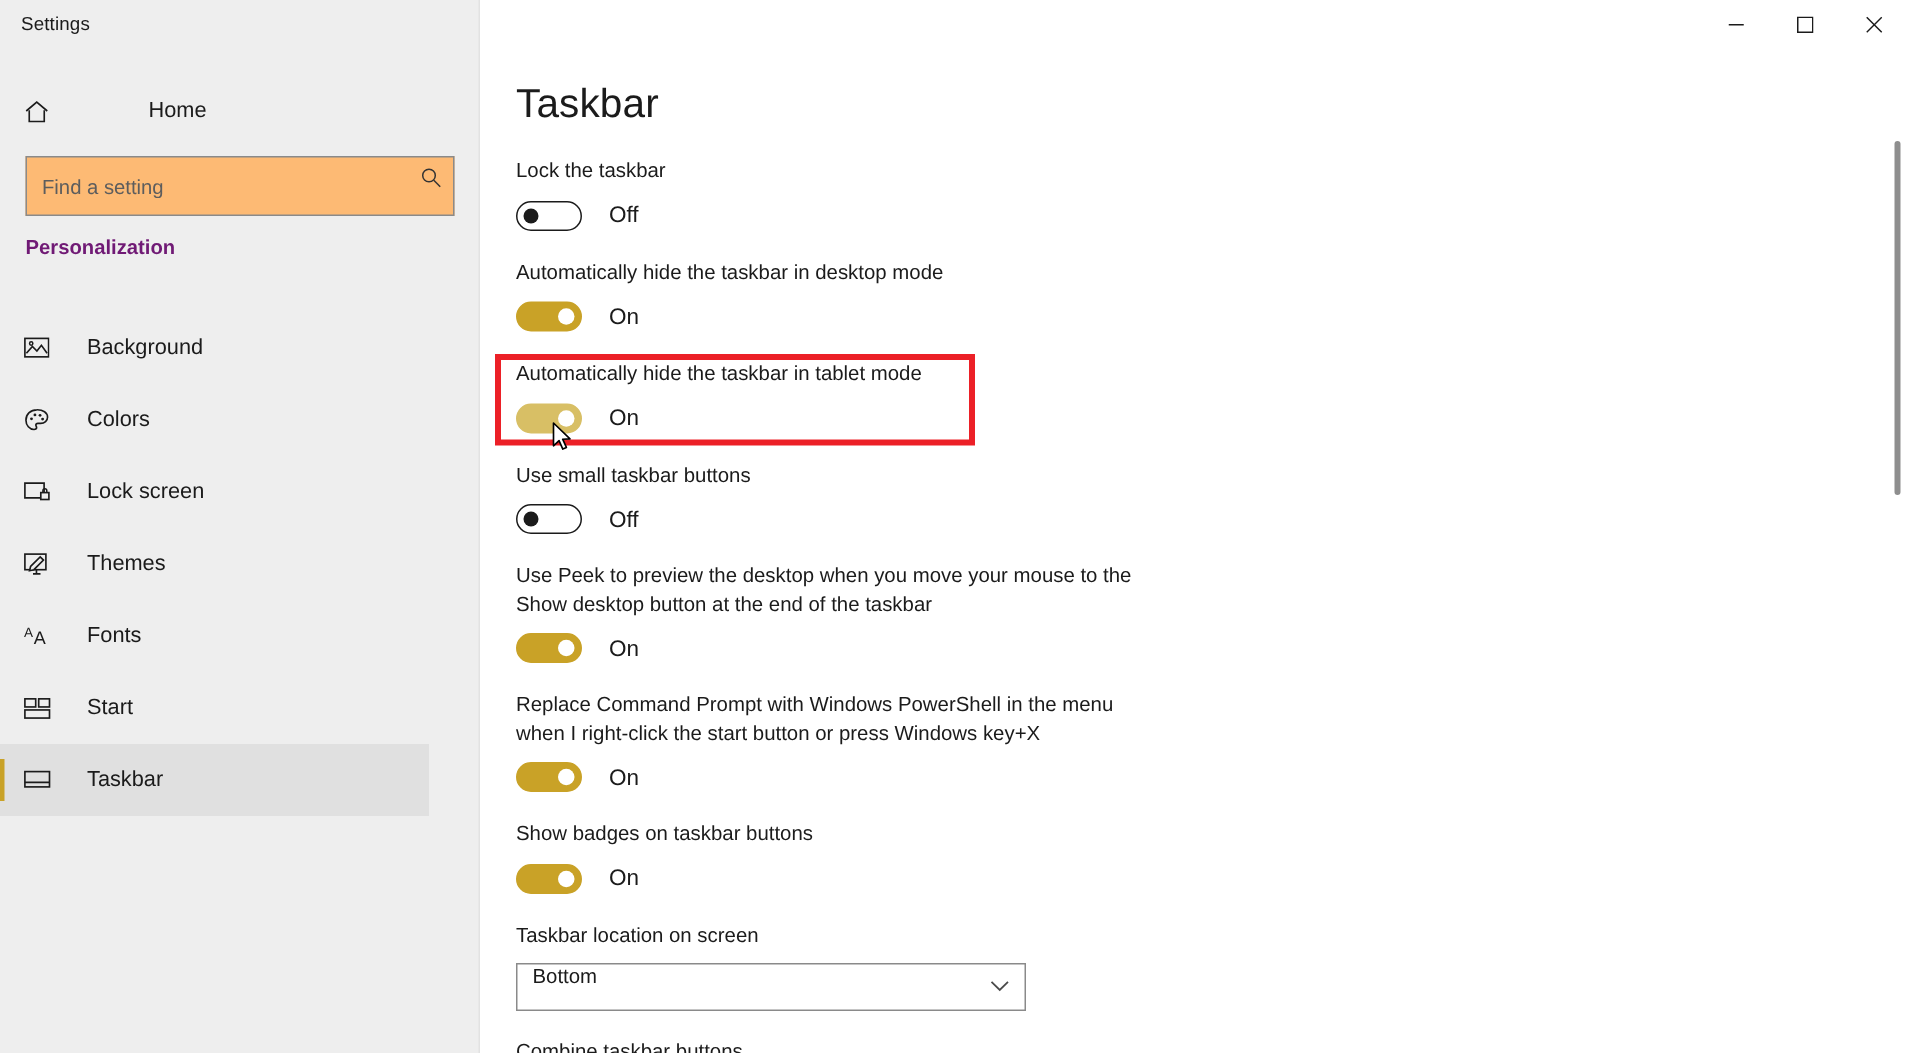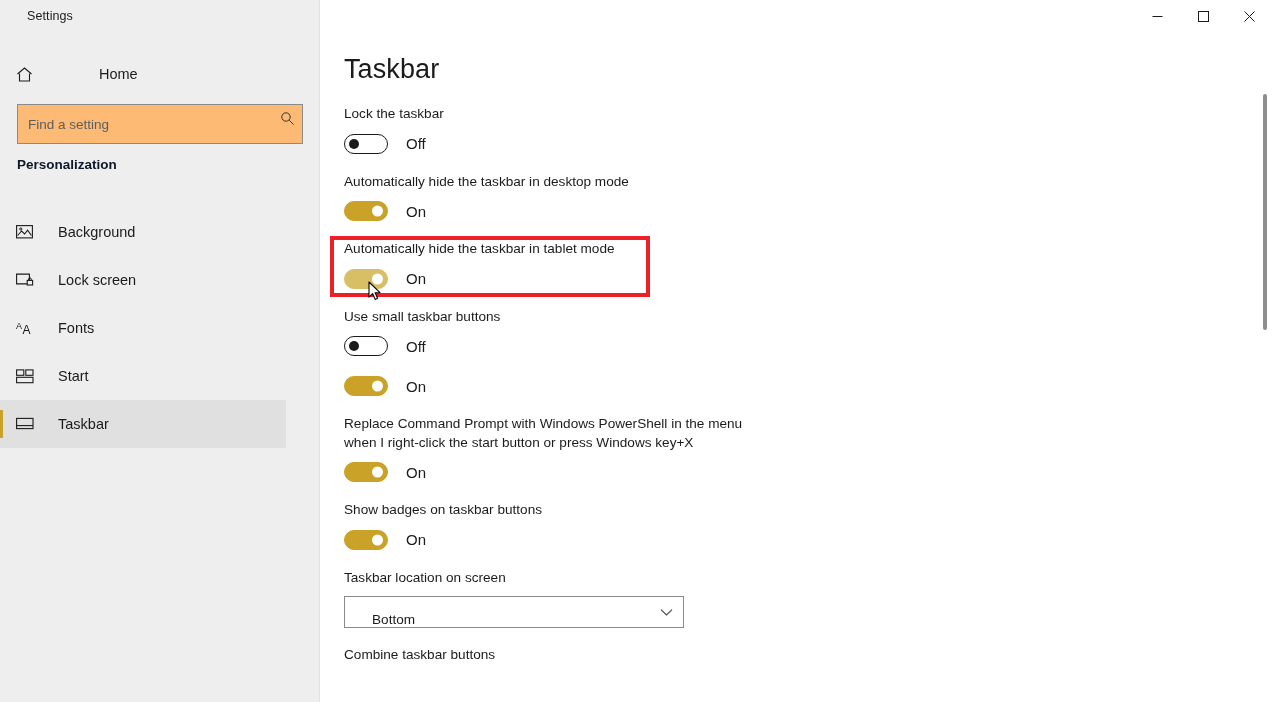--- a/index.html
+++ b/index.html
@@ -28,21 +28,20 @@
     background: transparent;
     z-index: 20;
   }
   .titlebar-text {
     position: absolute;
     left: 14px;
     top: 9px;
     font-size: 12.5px;
     color: #1b1b1b;
     letter-spacing: 0.1px;
-    margin-left: 13px;
   }
   .wincontrols {
     position: absolute;
     right: 0; top: 0;
     display: flex;
     height: 32px;
   }
   .wc-btn {
     width: 46px;
     height: 32px;
@@ -104,21 +103,21 @@
     color: #333;
     pointer-events: none;
   }
 
   .section-heading {
     position: absolute;
     left: 17px;
     top: 157px;
     font-size: 13.5px;
     font-weight: bold;
-    color: #0f172a;
+    color: #701a75;
   }
 
   .nav-list {
     position: absolute;
     left: 0;
     top: 208px;
     width: 286px;
   }
   .nav-item {
     position: relative;
@@ -240,22 +239,22 @@
     color: #1b1b1b;
   }
 
   .combo {
     position: relative;
     width: 340px;
     height: 32px;
     border: 1px solid #8a8a8a;
     background: #ffffff;
     display: flex;
-    align-items: flex-end;
-    padding: 0 27px;
+    align-items: flex-start;
+    padding: 0 10px;
     cursor: default;
     margin-top: 2px;
   }
   .combo-value { font-size: 13.6px; color: #1b1b1b; }
   .combo-arrow {
     position: absolute;
     right: 10px;
     top: 50%;
     transform: translateY(-50%);
     color: #4a4a4a;
@@ -358,32 +357,55 @@
         <span class="nav-icon">
           <svg width="17" height="16" viewBox="0 0 17 16">
             <rect x="0.6" y="1.6" width="15.8" height="12.3" fill="none" stroke="currentColor" stroke-width="1.1"></rect>
             <path d="M1.6 11.5L5.6 7L8.6 10L11.6 6.2L15.4 11.5" fill="none" stroke="currentColor" stroke-width="1.1"></path>
             <circle cx="4.8" cy="5" r="1.1" fill="none" stroke="currentColor" stroke-width="1"></circle>
           </svg>
         </span>
         <span class="nav-label">Background</span>
       </div>
 
+      <div class="nav-item">
+        <span class="nav-icon">
+          <svg width="17" height="17" viewBox="0 0 17 17">
+            <path d="M8.5 1.2C4.5 1.2 1.3 4.1 1.3 8.1c0 3.4 2.4 6.2 5.4 6.2 1.2 0 1.7-.6 1.7-1.3 0-.6-.5-1-.5-1.6 0-.7.6-1.2 1.4-1.2h1.8c2.6 0 4.6-1.8 4.6-4.1 0-2.9-3-5-7.2-4.9z" fill="none" stroke="currentColor" stroke-width="1.1"></path>
+            <circle cx="5" cy="7.2" r="0.95" fill="currentColor"></circle>
+            <circle cx="7.3" cy="4.6" r="0.95" fill="currentColor"></circle>
+            <circle cx="10.7" cy="4.9" r="0.95" fill="currentColor"></circle>
+            <circle cx="12.4" cy="7.4" r="0.95" fill="currentColor"></circle>
+          </svg>
+        </span>
+        <span class="nav-label">Colors</span>
+      </div>
 
       <div class="nav-item">
         <span class="nav-icon">
           <svg width="18" height="16" viewBox="0 0 18 16">
             <path d="M0.6 2.1H13.4V11.9H0.6Z" fill="none" stroke="currentColor" stroke-width="1.1"></path>
             <rect x="11.2" y="8.4" width="5.4" height="4.6" fill="#eeeeee" stroke="currentColor" stroke-width="1.1"></rect>
             <path d="M12.6 8.4V7.1a1.3 1.3 0 0 1 2.6 0v1.3" fill="none" stroke="currentColor" stroke-width="1"></path>
           </svg>
         </span>
         <span class="nav-label">Lock screen</span>
       </div>
 
+      <div class="nav-item">
+        <span class="nav-icon">
+          <svg width="18" height="17" viewBox="0 0 18 17">
+            <rect x="0.6" y="1.4" width="14" height="10.4" fill="none" stroke="currentColor" stroke-width="1.1"></rect>
+            <path d="M6 14.6h5" stroke="currentColor" stroke-width="1.1"></path>
+            <path d="M8.3 11.8v2.8" stroke="currentColor" stroke-width="1.1"></path>
+            <path d="M4.4 9.6l6.4-6.4 2.2 2.2-6.4 6.4-2.9.7z" fill="#eeeeee" stroke="currentColor" stroke-width="1.1"></path>
+          </svg>
+        </span>
+        <span class="nav-label">Themes</span>
+      </div>
 
       <div class="nav-item">
         <span class="nav-icon">
           <svg width="22" height="17" viewBox="0 0 22 17">
             <text x="0" y="8.5" font-family="Liberation Sans, sans-serif" font-size="9" fill="currentColor">A</text>
             <text x="6.5" y="13.5" font-family="Liberation Sans, sans-serif" font-size="12" fill="currentColor">A</text>
           </svg>
         </span>
         <span class="nav-label">Fonts</span>
       </div>
@@ -452,20 +474,21 @@
         <div class="setting-label">Use small taskbar buttons</div>
         <div class="toggle-row">
           <div class="toggle off">
             <span class="knob"></span>
           </div>
           <span class="toggle-state">Off</span>
         </div>
       </div>
 
       <div class="setting-block">
+        <div class="setting-label">Use Peek to preview the desktop when you move your mouse to the Show desktop button at the end of the taskbar</div>
         <div class="toggle-row">
           <div class="toggle on">
             <span class="knob"></span>
           </div>
           <span class="toggle-state">On</span>
         </div>
       </div>
 
       <div class="setting-block">
         <div class="setting-label">Replace Command Prompt with Windows PowerShell in the menu when I right-click the start button or press Windows key+X</div>

